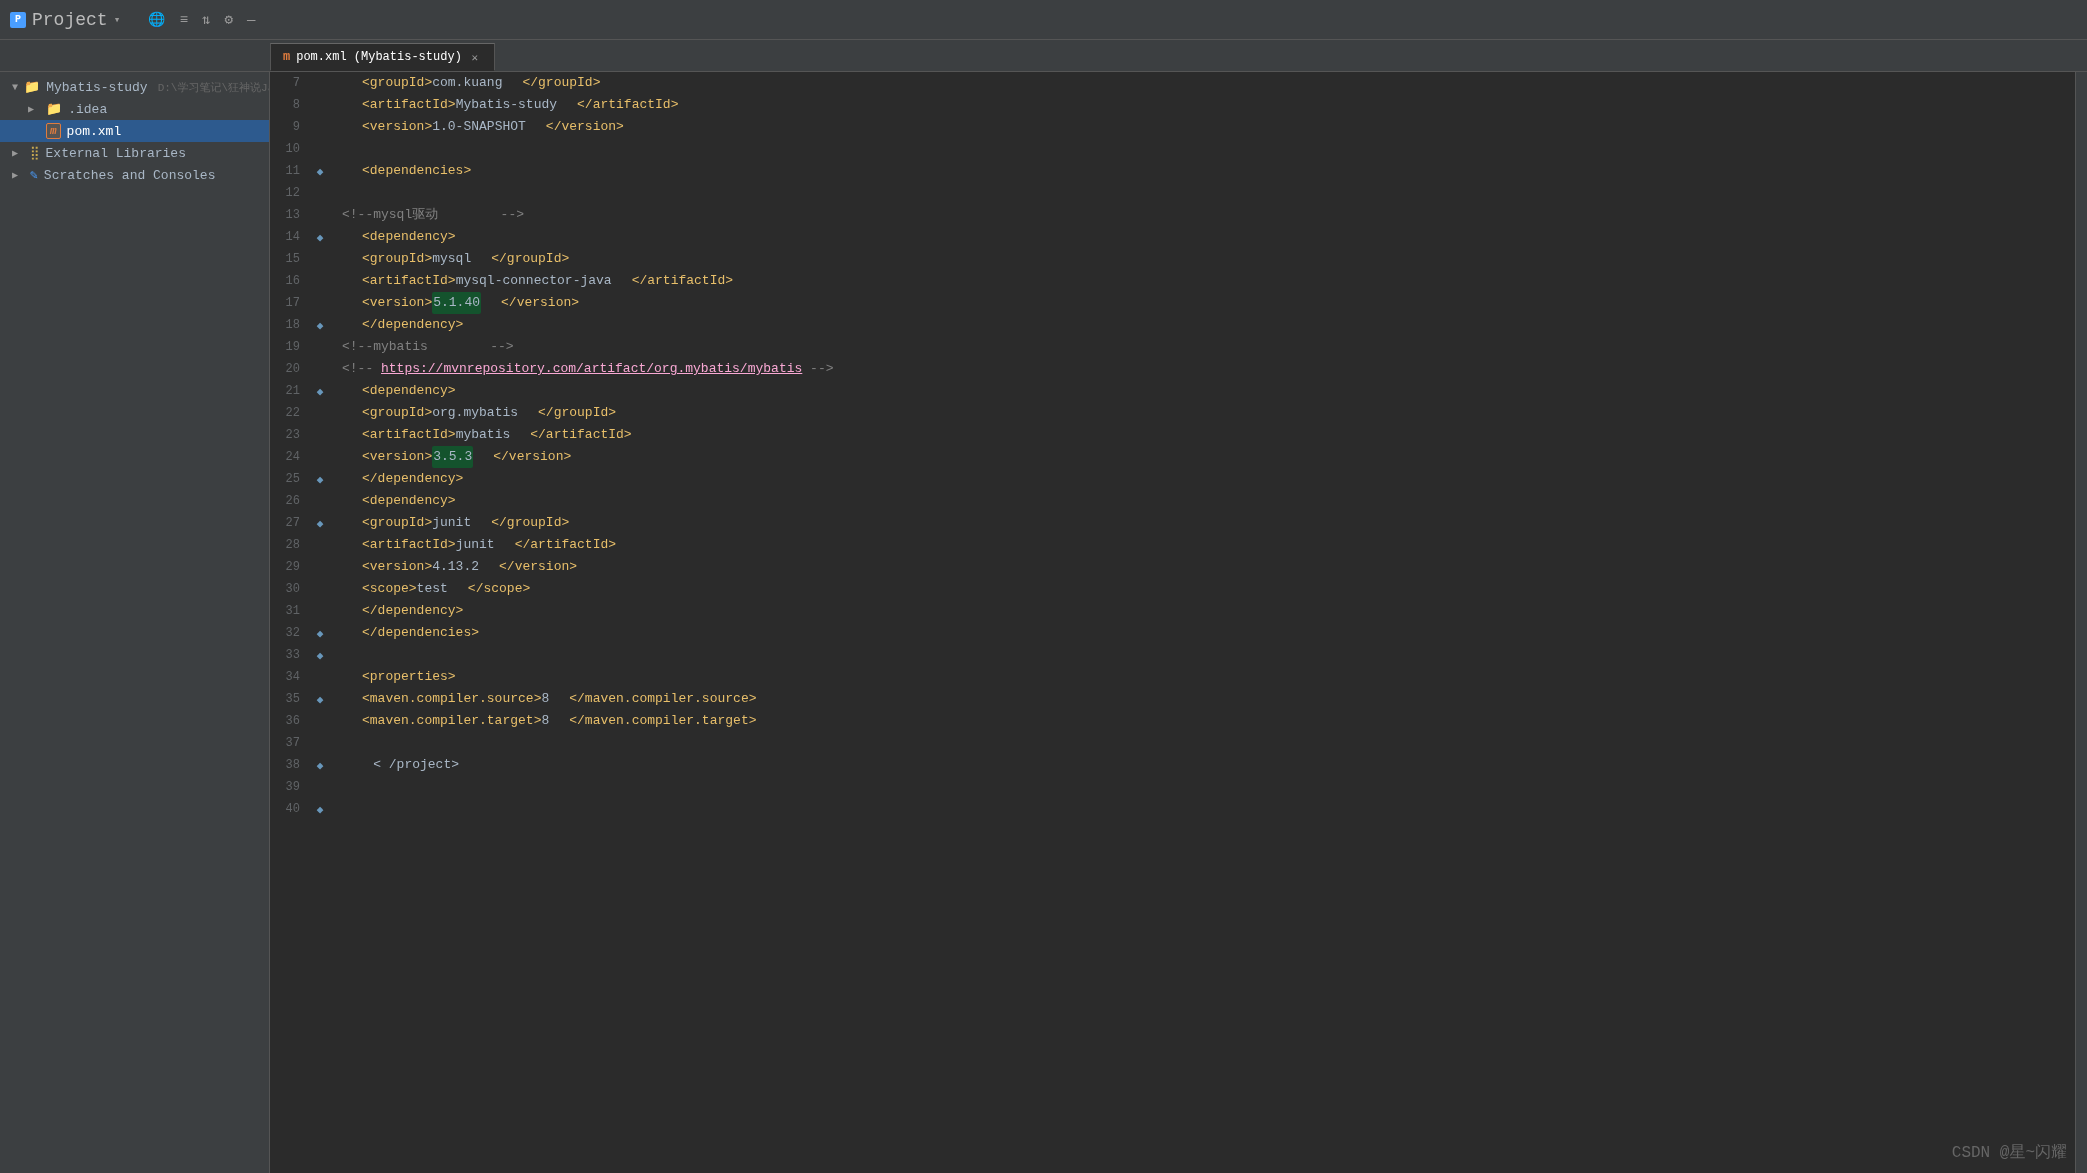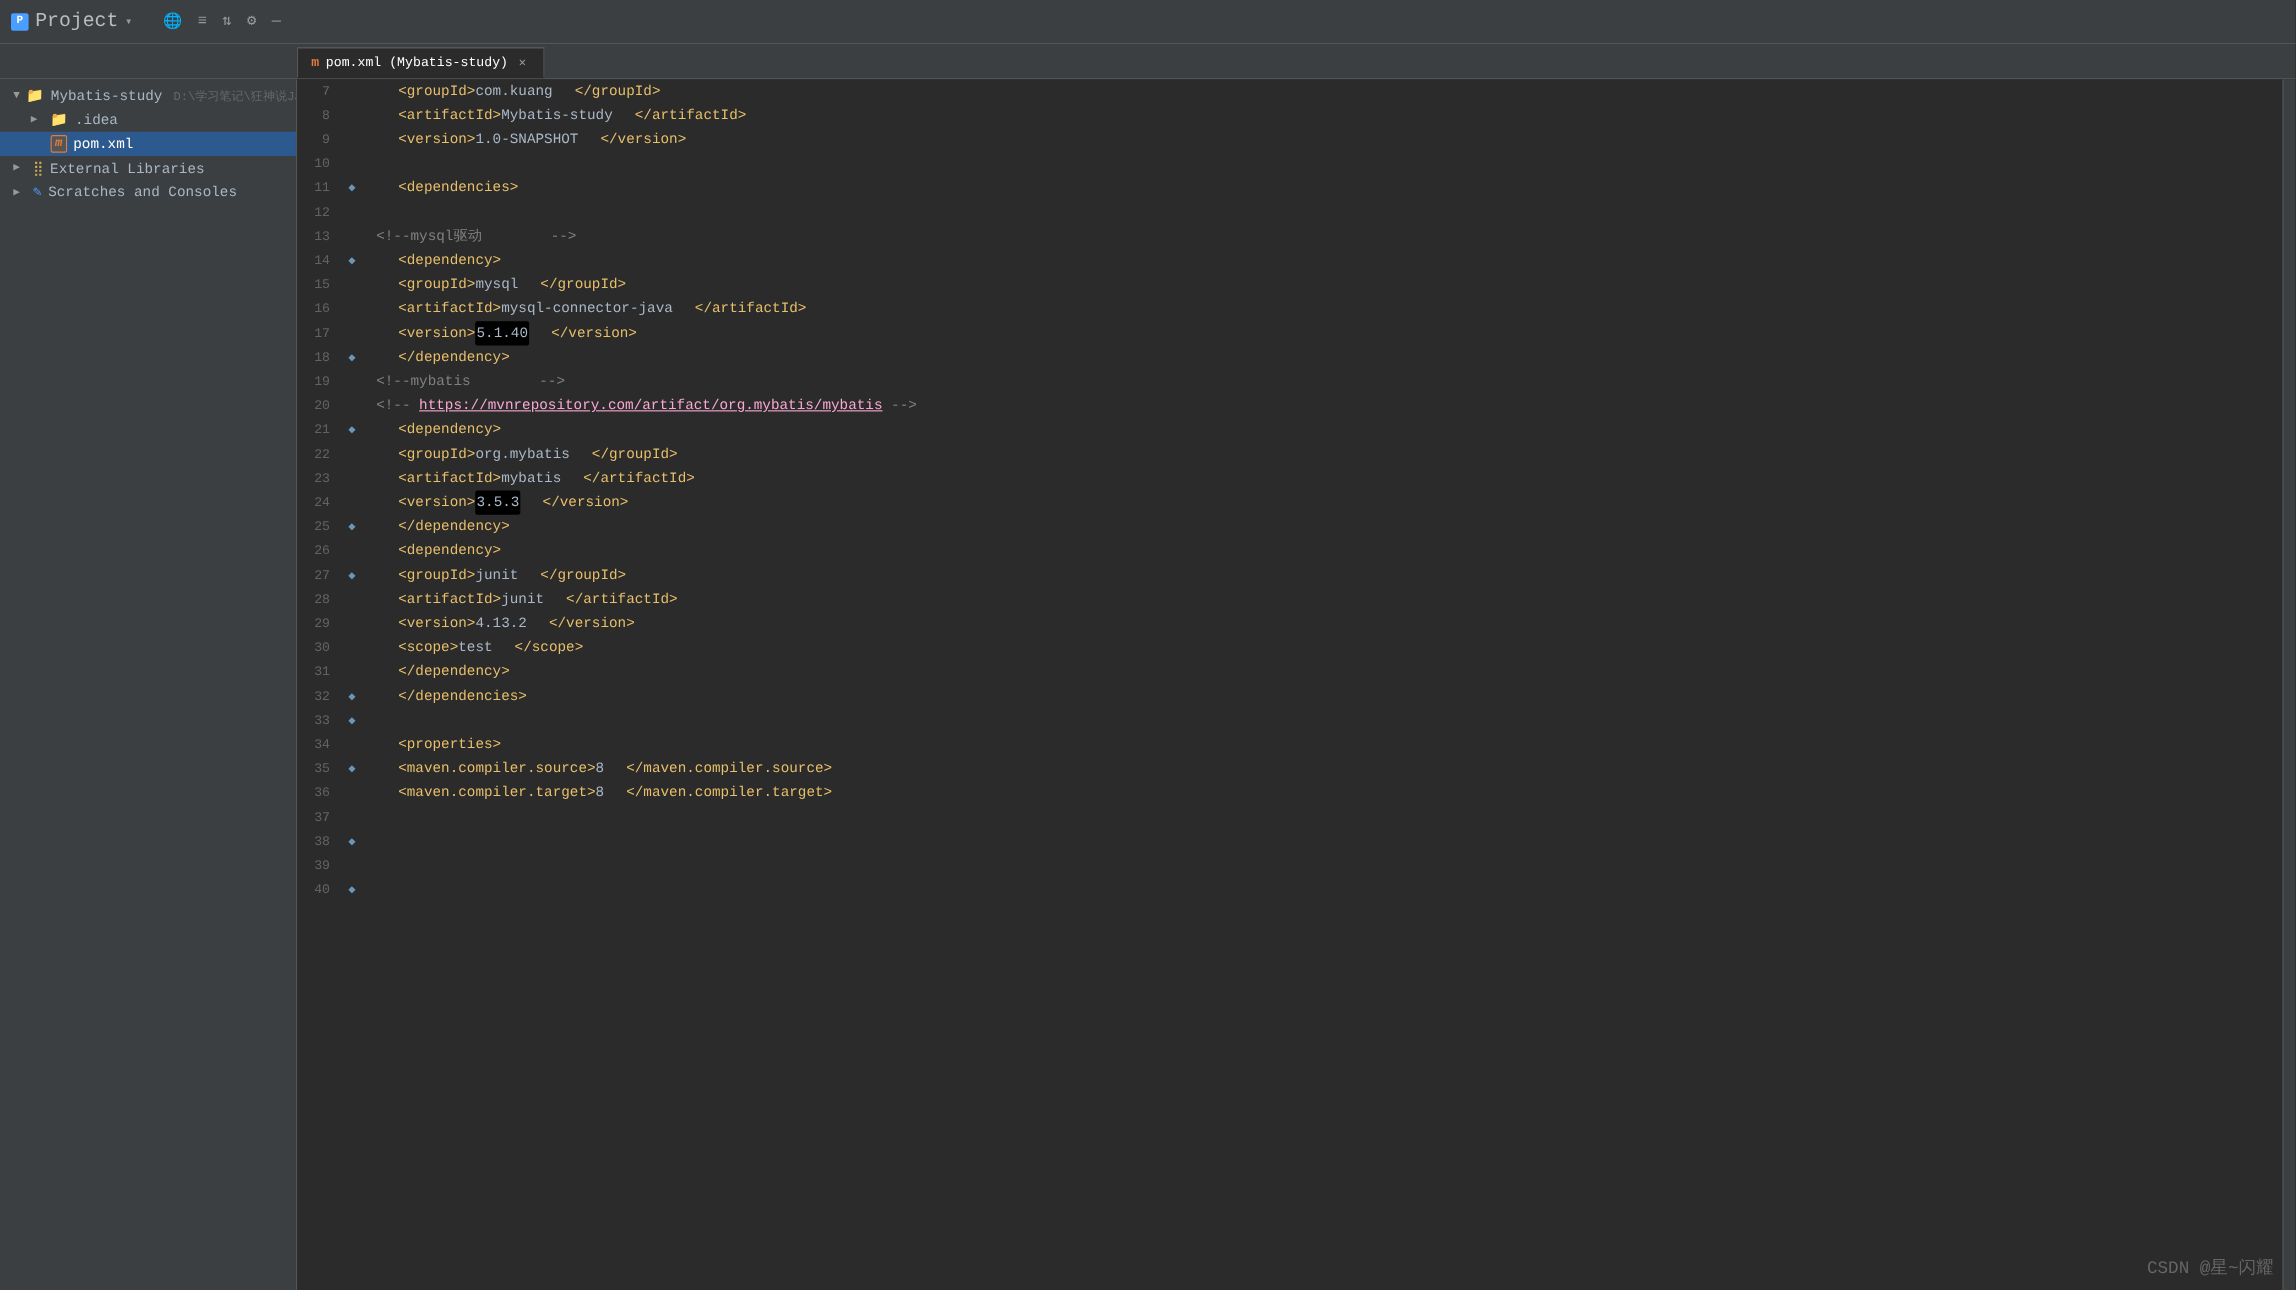--- a/index.html
+++ b/index.html
@@ -174,21 +174,21 @@
       white-space: pre;
       display: flex;
       align-items: center;
     }
 
     
     .tag { color: #e8bf6a; margin-left: 20px; }
     .comment { color: #808080; font-family: Liberation Mono, monospace; }
     .url { color: #f9a8d4; text-decoration: underline; }
     .version-highlight {
-      background: #000000;
+      background: #14532d;
       color: #a9b7c6;
       border-radius: 2px;
       padding: 0 1px;
     }
 
     
     .watermark {
       position: fixed;
       bottom: 10px;
       right: 20px;
@@ -372,20 +372,21 @@
           <div class="code-line">            <span class="tag">&lt;artifactId&gt;</span>junit<span class="tag">&lt;/artifactId&gt;</span></div>
           <div class="code-line">            <span class="tag">&lt;version&gt;</span>4.13.2<span class="tag">&lt;/version&gt;</span></div>
           <div class="code-line">            <span class="tag">&lt;scope&gt;</span>test<span class="tag">&lt;/scope&gt;</span></div>
           <div class="code-line">        <span class="tag">&lt;/dependency&gt;</span></div>
           <div class="code-line">    <span class="tag">&lt;/dependencies&gt;</span></div>
           <div class="code-line">&nbsp;</div>
           <div class="code-line">    <span class="tag">&lt;properties&gt;</span></div>
           <div class="code-line">        <span class="tag">&lt;maven.compiler.source&gt;</span>8<span class="tag">&lt;/maven.compiler.source&gt;</span></div>
           <div class="code-line">        <span class="tag">&lt;maven.compiler.target&gt;</span>8<span class="tag">&lt;/maven.compiler.target&gt;</span></div>
           <div class="code-line">&nbsp;</div>
+          <div class="code-line">    &lt; /project&gt;</div>
         </div>
     </div>
   </div>
 
   <div class="right-scrollbar"></div>
 </div>
 
 <div class="watermark">
   <span>CSDN @星~闪耀</span>
 </div>

